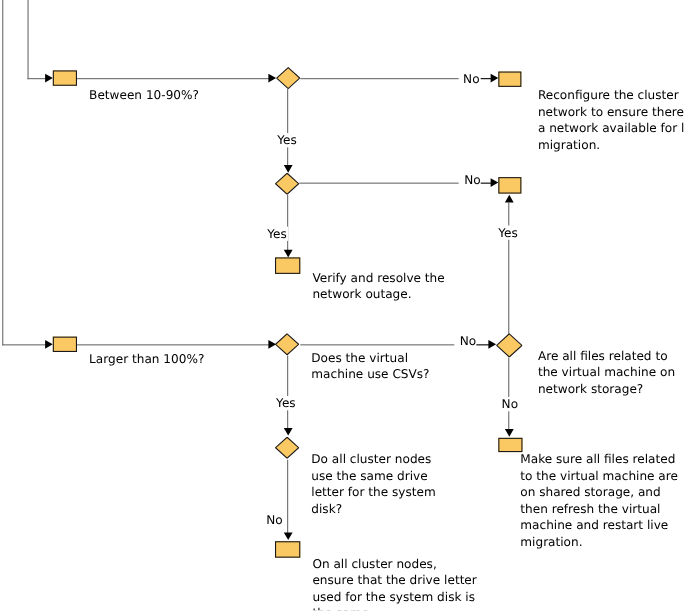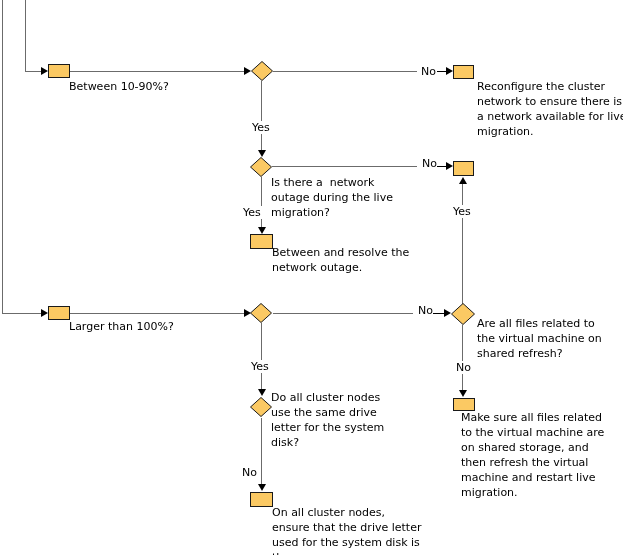--- a/index.html
+++ b/index.html
@@ -7,21 +7,21 @@
     position:relative;width:623px;height:555px;background:#fff;overflow:hidden;
     font-family:"DejaVu Sans","Liberation Sans",sans-serif;color:#000;
   }
   .ln{position:absolute;background:#6b6b6b;}
   .lnb{position:absolute;background:#000;}
   .arr-r{position:absolute;width:0;height:0;border-top:4px solid transparent;border-bottom:4px solid transparent;border-left:7px solid #000;}
   .arr-d{position:absolute;width:0;height:0;border-left:4px solid transparent;border-right:4px solid transparent;border-top:7px solid #000;}
   .arr-u{position:absolute;width:0;height:0;border-left:4px solid transparent;border-right:4px solid transparent;border-bottom:7px solid #000;}
   .box{position:absolute;background:#fbc963;border:1px solid #1a1a1a;box-sizing:border-box;}
   .dmd{position:absolute;}
-  .lbl{position:absolute;font-size:11px;line-height:15px;white-space:pre;}
+  .lbl{position:absolute;font-size:11px;line-height:15px;white-space:pre;margin-left:12px;}
   .edge{position:absolute;font-size:11px;line-height:13px;white-space:pre;background:#fff;padding:0 1px;}
 </style>
 </head>
 <body>
 
 <div id="stage">
 
   <div class="ln" style="left:2px;top:0;width:1px;height:314px;"></div>
   <div class="ln" style="left:2px;top:313px;width:40px;height:1px;"></div>
   <div class="ln" style="left:25px;top:0;width:1px;height:72px;"></div>
@@ -54,67 +54,66 @@
 
   <div class="ln" style="left:261px;top:81px;width:1px;height:70px;"></div>
   <div class="edge" style="left:251px;top:121px;">Yes</div>
   <div class="arr-d" style="left:258px;top:150px;"></div>
 
   <div class="dmd" style="left:250px;top:157px;">
     <svg width="22" height="20" viewBox="0 0 22 20">
         <polygon points="11,0.5 21.5,10 11,19.5 0.5,10" fill="#fbc963" stroke="#1a1a1a" stroke-width="1"></polygon>
       </svg>
   </div>
-  <div class="lbl" style="left:271px;top:175px;">Is there a  network
-outage during the live
-migration?</div>
 
   <div class="ln" style="left:272px;top:166px;width:145px;height:1px;"></div>
   <div class="edge" style="left:421px;top:157px;">No</div>
   <div class="lnb" style="left:437px;top:166px;width:10px;height:1px;"></div>
   <div class="arr-r" style="left:446px;top:162px;"></div>
 
   <div class="box" style="left:453px;top:161px;width:21px;height:15px;"></div>
 
   <div class="ln" style="left:261px;top:177px;width:1px;height:51px;"></div>
   <div class="edge" style="left:242px;top:206px;">Yes</div>
   <div class="arr-d" style="left:258px;top:227px;"></div>
   <div class="box" style="left:250px;top:234px;width:23px;height:15px;"></div>
-  <div class="lbl" style="left:272px;top:245px;">Between and resolve the
+  <div class="lbl" style="left:272px;top:245px;">Verify and resolve the
 network outage.</div>
 
   <div class="arr-u" style="left:459px;top:177px;"></div>
   <div class="ln" style="left:462px;top:184px;width:1px;height:120px;"></div>
   <div class="edge" style="left:452px;top:205px;">Yes</div>
 
   <div class="box" style="left:48px;top:306px;width:22px;height:14px;"></div>
   <div class="lbl" style="left:69px;top:319px;">Larger than 100%?</div>
 
   <div class="ln" style="left:70px;top:313px;width:175px;height:1px;"></div>
   <div class="arr-r" style="left:244px;top:309px;"></div>
 
   <div class="dmd" style="left:250px;top:303px;">
     <svg width="22" height="20" viewBox="0 0 22 20">
         <polygon points="11,0.5 21.5,10 11,19.5 0.5,10" fill="#fbc963" stroke="#1a1a1a" stroke-width="1"></polygon>
       </svg>
   </div>
+  <div class="lbl" style="left:271px;top:318px;">Does the virtual
+machine use CSVs?</div>
 
   <div class="ln" style="left:273px;top:313px;width:140px;height:1px;"></div>
   <div class="edge" style="left:417px;top:304px;">No</div>
   <div class="lnb" style="left:433px;top:313px;width:12px;height:1px;"></div>
   <div class="arr-r" style="left:444px;top:309px;"></div>
 
   <div class="dmd" style="left:451px;top:303px;">
     <svg width="24" height="22" viewBox="0 0 24 22">
         <polygon points="12,0.5 23.5,11 12,21.5 0.5,11" fill="#fbc963" stroke="#1a1a1a" stroke-width="1"></polygon>
       </svg>
   </div>
   <div class="lbl" style="left:477px;top:316px;">Are all files related to
 the virtual machine on
-shared refresh?</div>
+network storage?</div>
 
   <div class="ln" style="left:261px;top:323px;width:1px;height:67px;"></div>
   <div class="edge" style="left:250px;top:360px;">Yes</div>
   <div class="arr-d" style="left:258px;top:389px;"></div>
 
   <div class="ln" style="left:462px;top:325px;width:1px;height:66px;"></div>
   <div class="edge" style="left:455px;top:361px;">No</div>
   <div class="arr-d" style="left:459px;top:390px;"></div>
   <div class="box" style="left:453px;top:398px;width:22px;height:13px;"></div>
   <div class="lbl" style="left:461px;top:410px;">Make sure all files related
@@ -122,21 +121,21 @@
 on shared storage, and
 then refresh the virtual
 machine and restart live
 migration.</div>
 
   <div class="dmd" style="left:250px;top:397px;">
     <svg width="22" height="20" viewBox="0 0 22 20">
         <polygon points="11,0.5 21.5,10 11,19.5 0.5,10" fill="#fbc963" stroke="#1a1a1a" stroke-width="1"></polygon>
       </svg>
   </div>
-  <div class="lbl" style="left:271px;top:390px;">Do all cluster nodes
+  <div class="lbl" style="left:271px;top:410px;">Do all cluster nodes
 use the same drive
 letter for the system
 disk?</div>
 
   <div class="ln" style="left:261px;top:418px;width:1px;height:67px;"></div>
   <div class="edge" style="left:241px;top:466px;">No</div>
   <div class="arr-d" style="left:258px;top:484px;"></div>
   <div class="box" style="left:250px;top:492px;width:23px;height:15px;"></div>
   <div class="lbl" style="left:272px;top:505px;">On all cluster nodes,
 ensure that the drive letter

